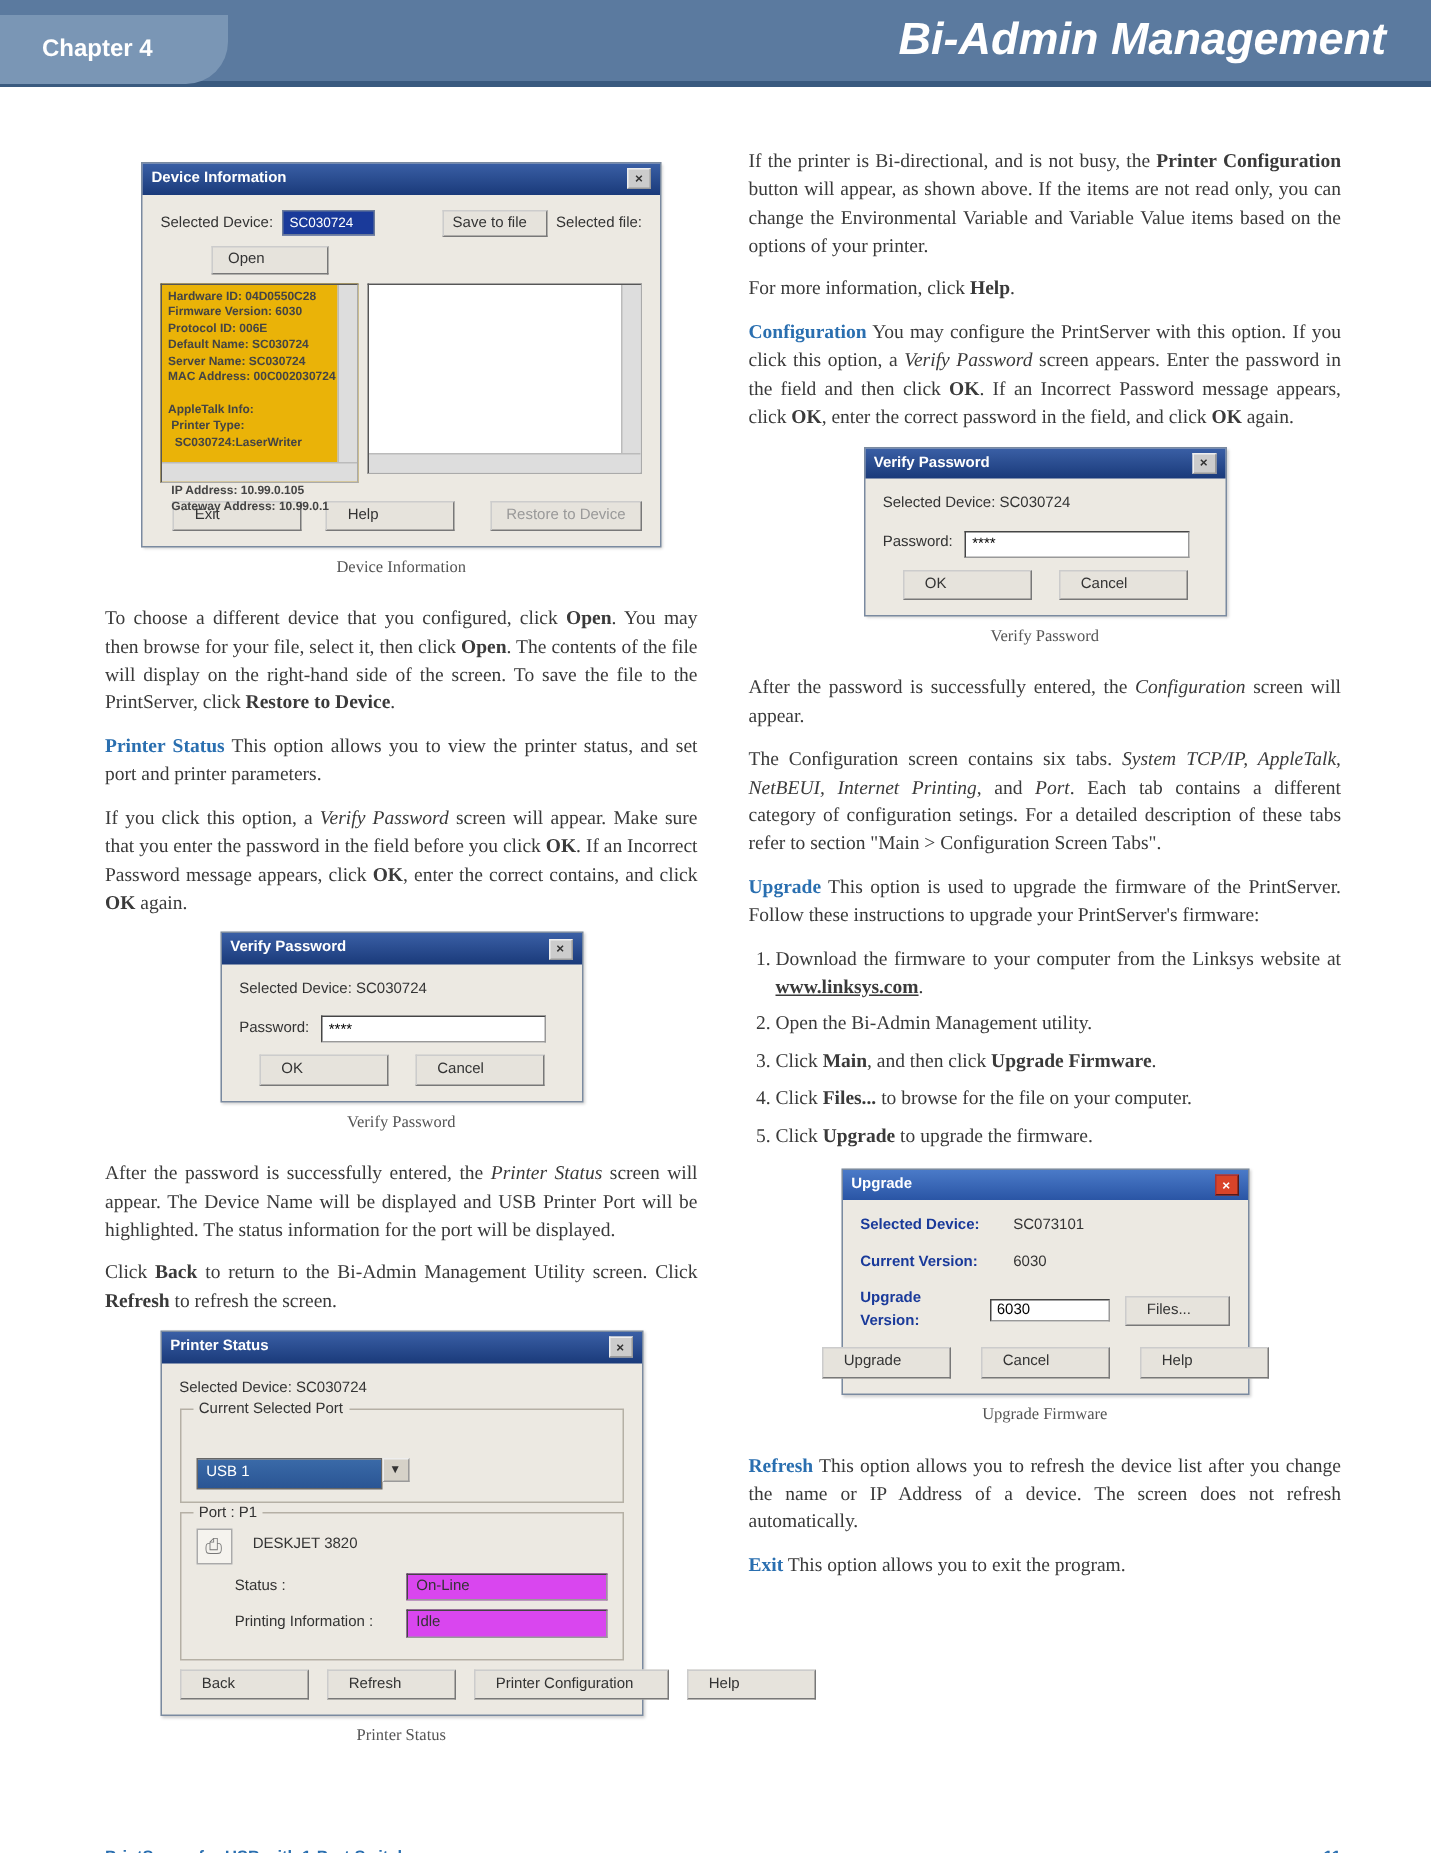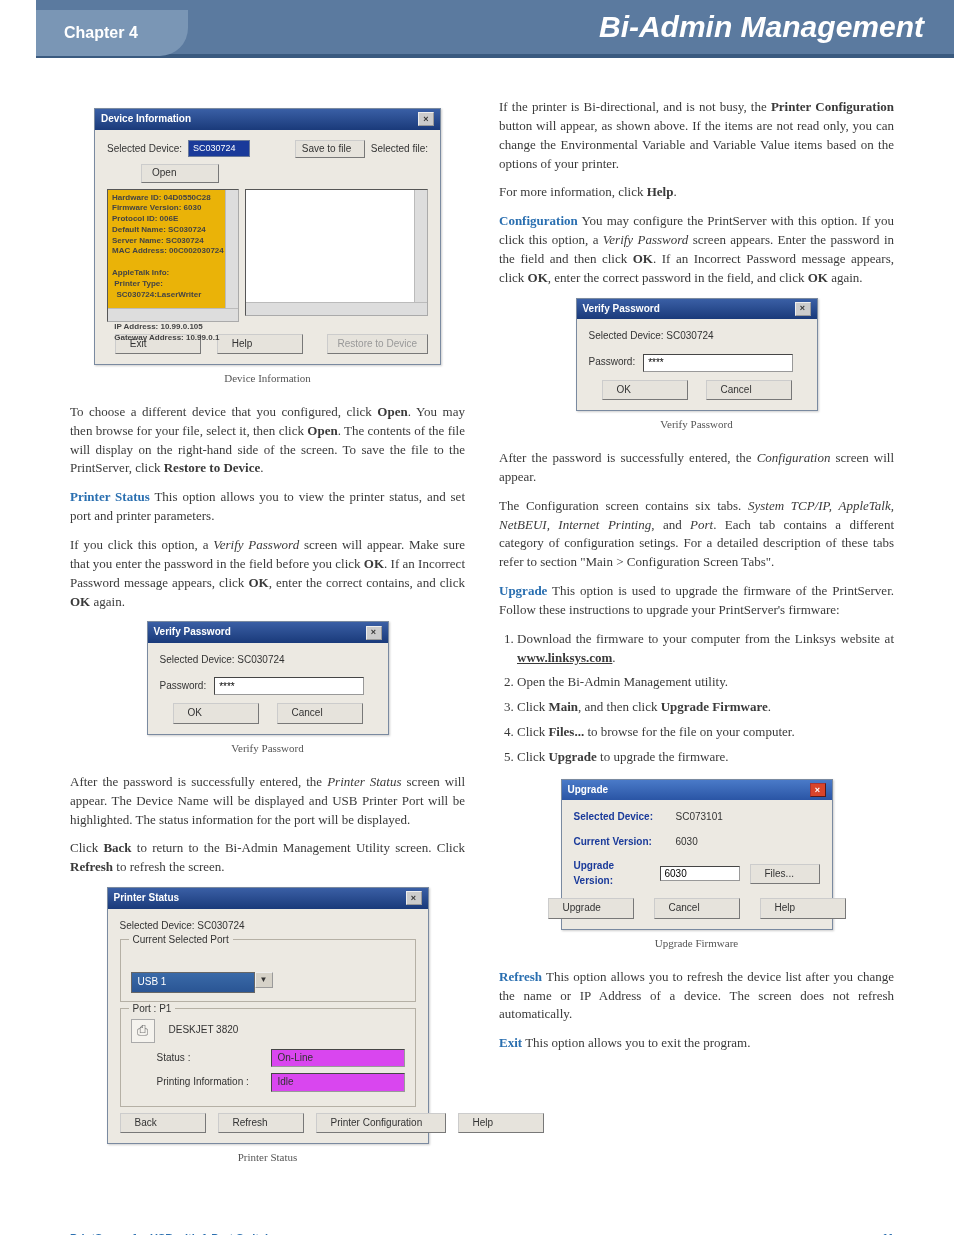--- a/index.html
+++ b/index.html
@@ -11,21 +11,20 @@
   }
   .header-bar {
     background: #5b7a9f;
     border-bottom: 4px solid #3a5a7f;
     height: 54px;
     display: flex;
     align-items: center;
     justify-content: space-between;
     padding: 0 30px 0 0;
     position: relative;
-    margin-left: 36px;
   }
   .chapter-tab {
     background: #7a96b5;
     color: #fff;
     font-weight: bold;
     font-family: Arial, sans-serif;
     font-size: 16px;
     padding: 14px 50px 14px 28px;
     border-bottom-right-radius: 28px;
     position: relative;

